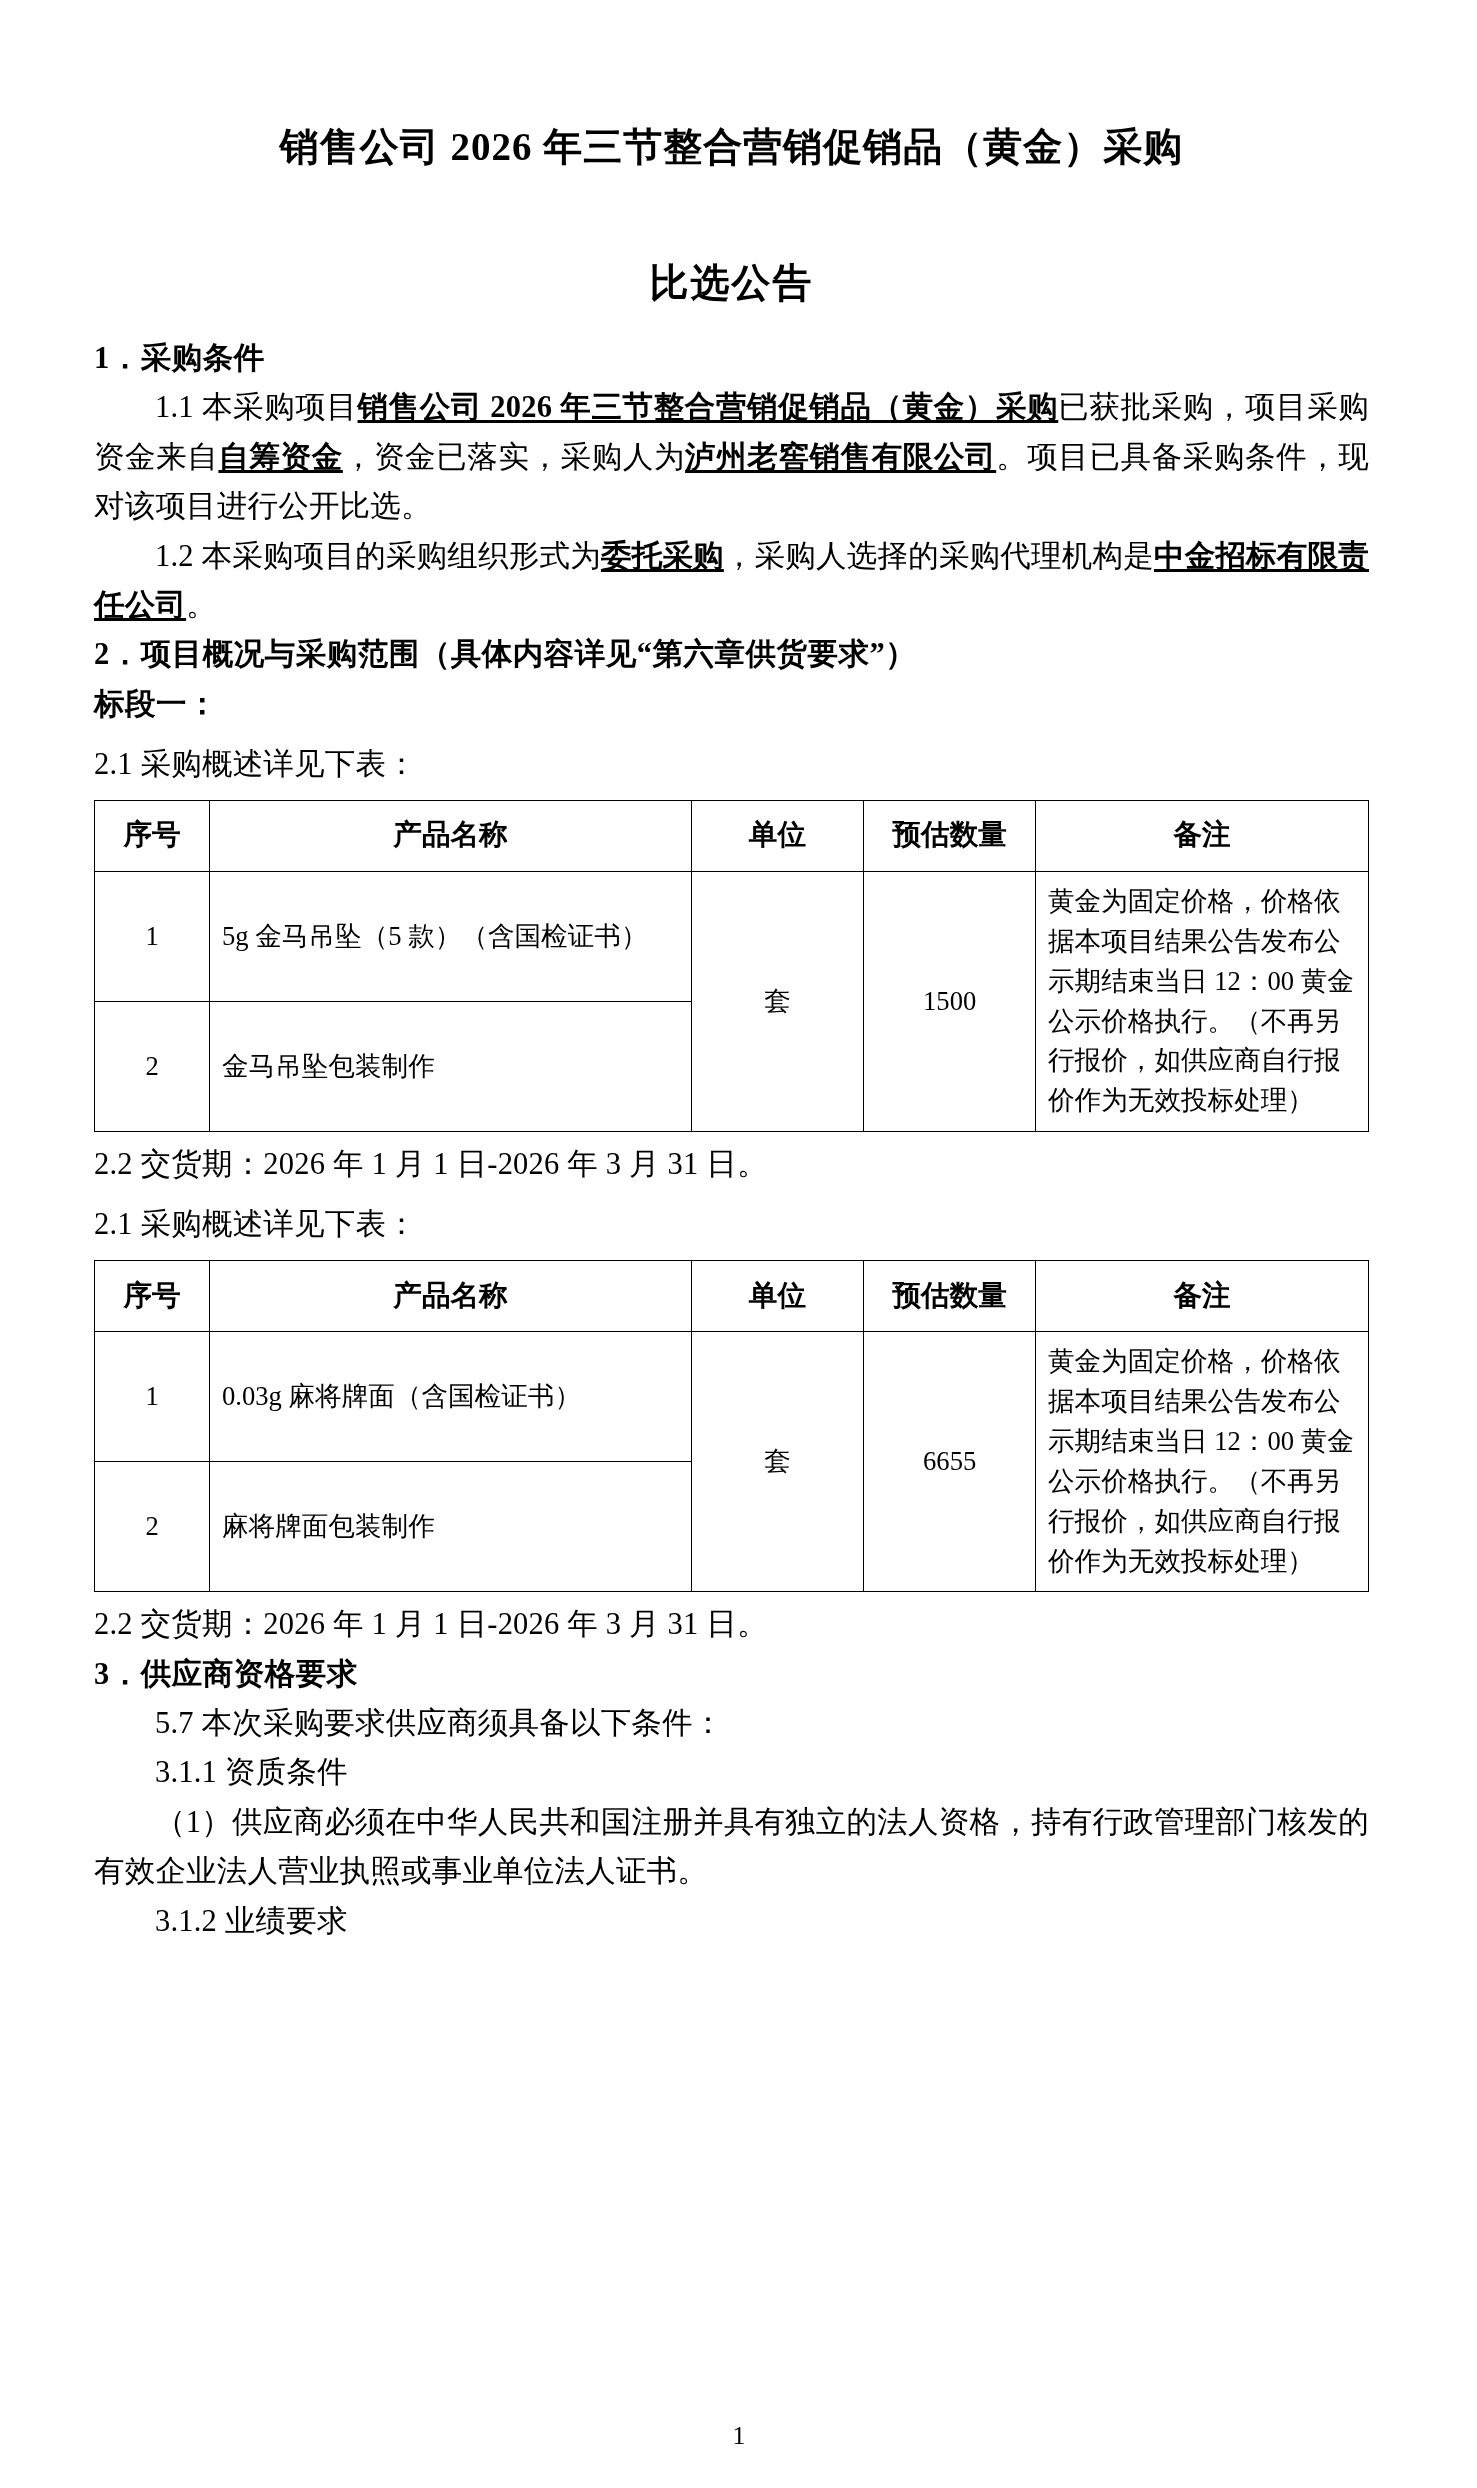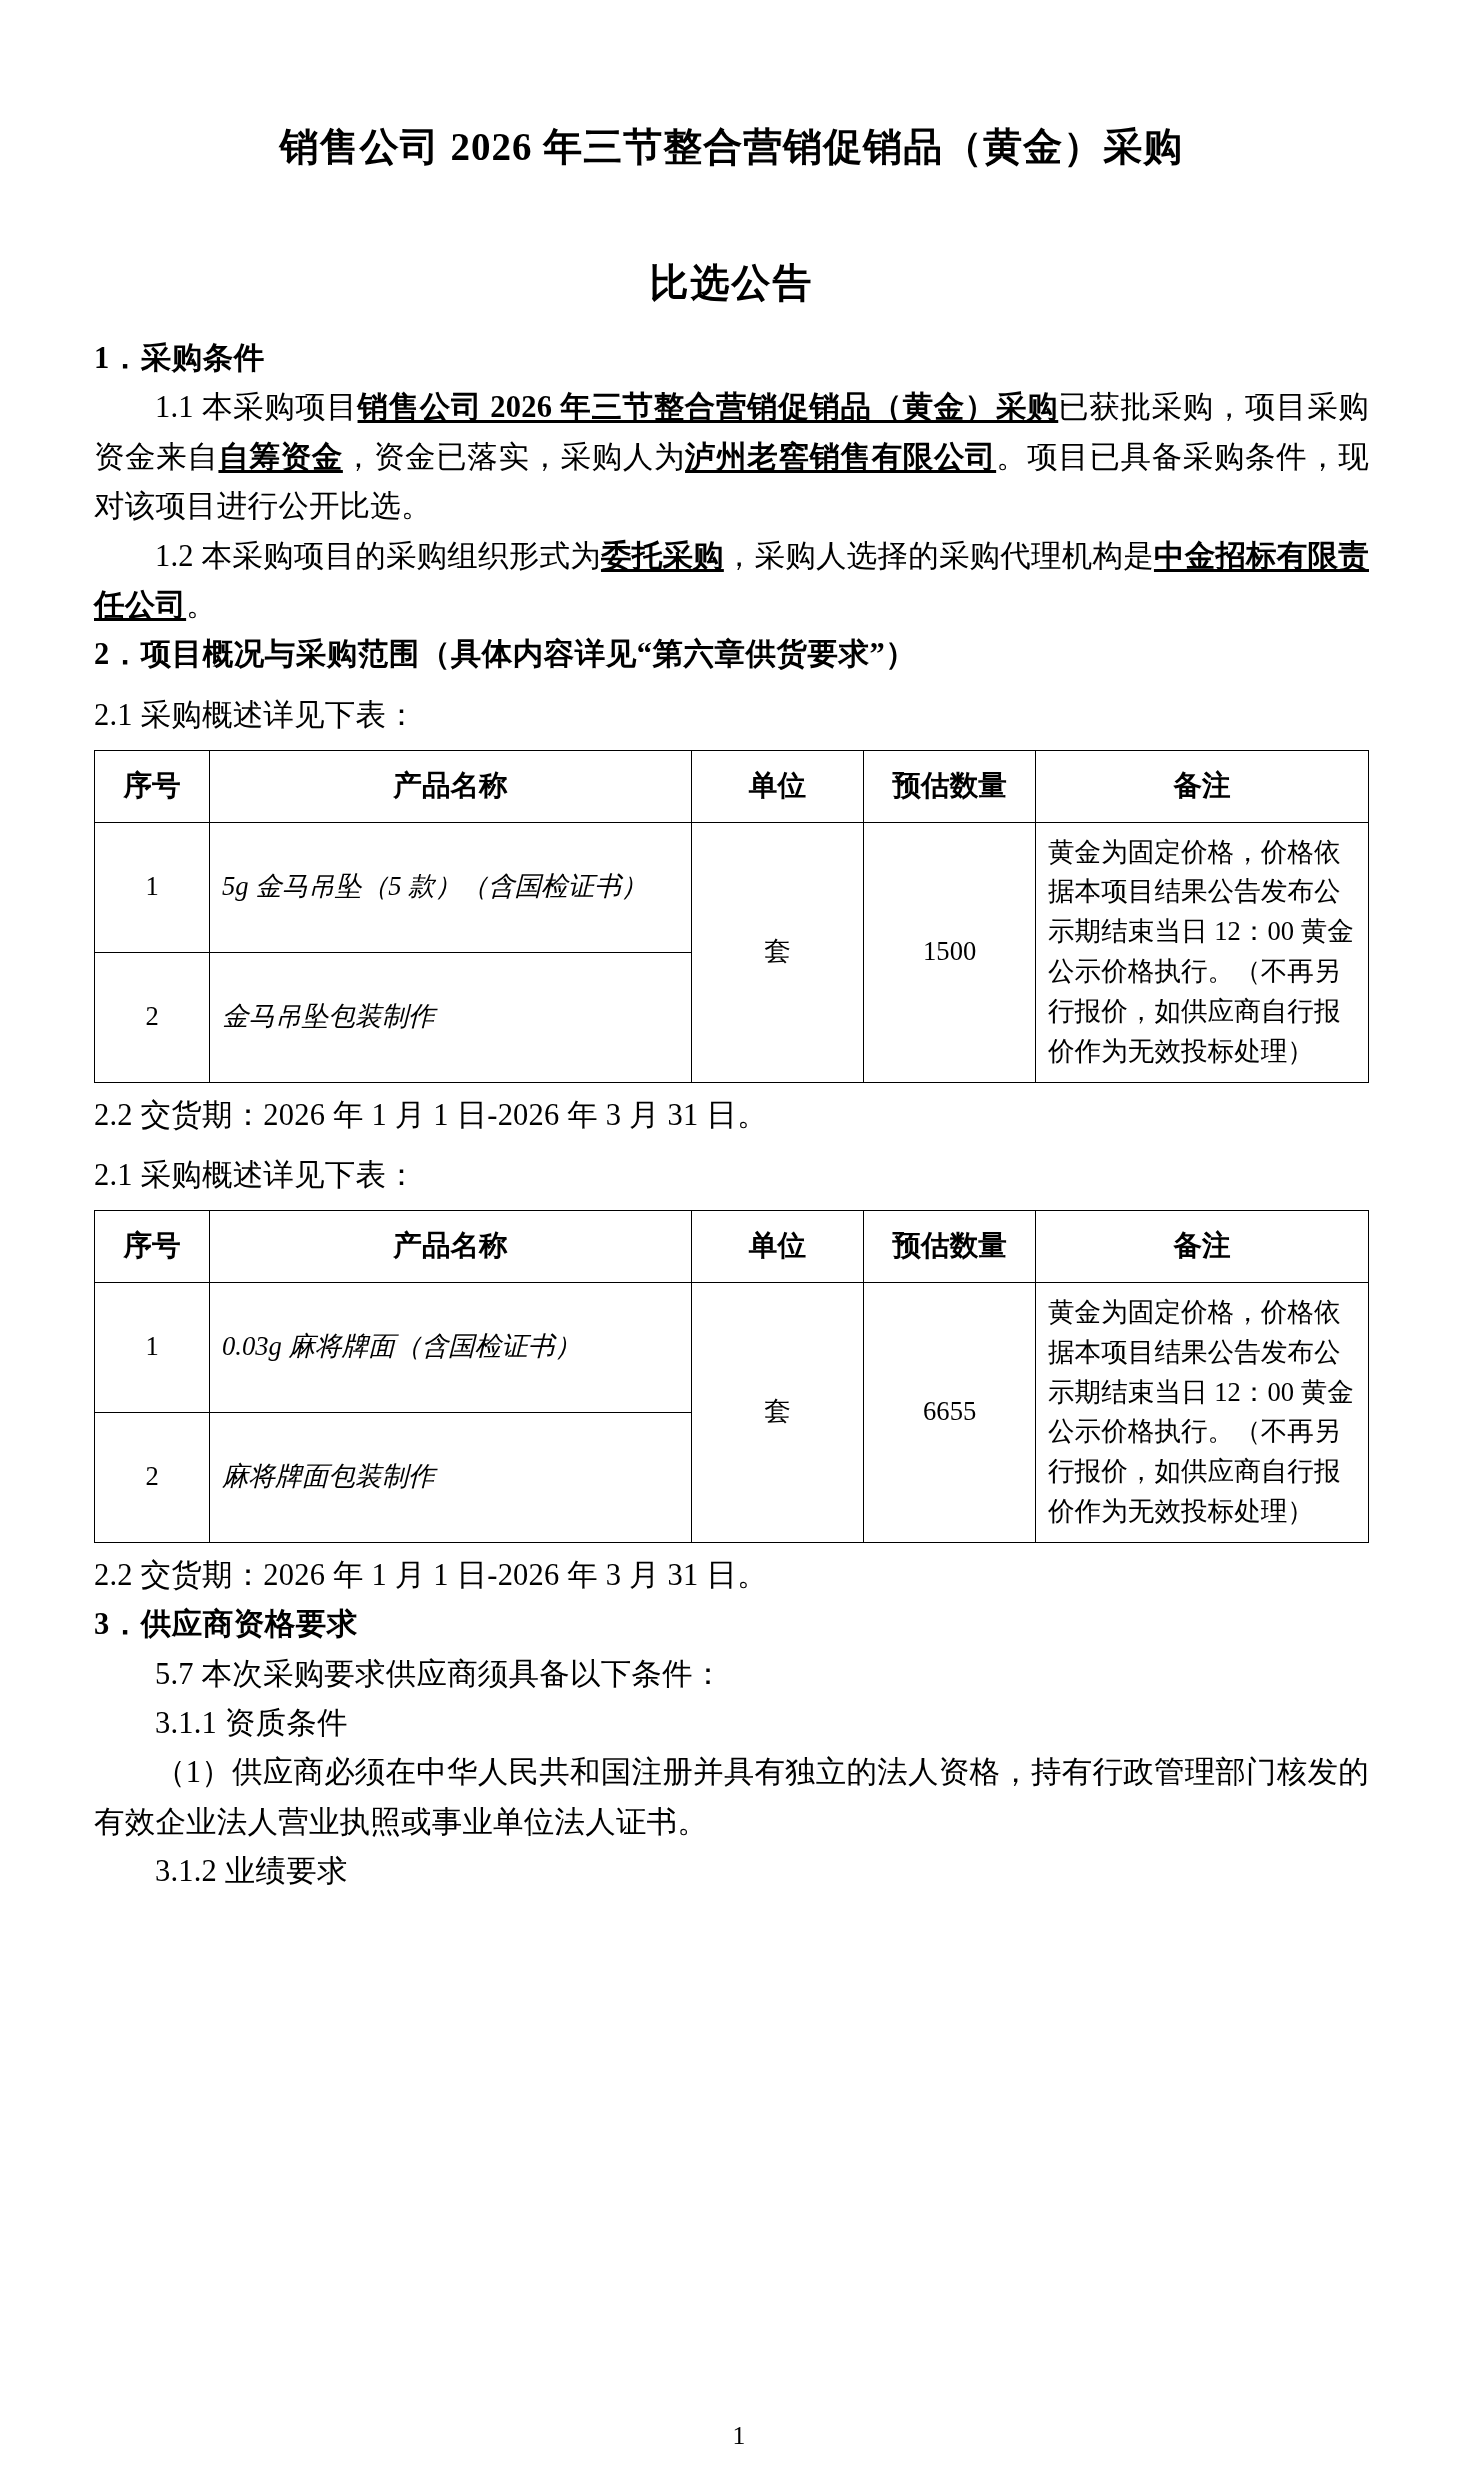--- a/index.html
+++ b/index.html
@@ -88,21 +88,20 @@
     font-size: 28.6px;
     padding: 13.8px 7.9px;
   }
   td.c-idx {
     text-align: center;
     width: 99px;
   }
   td.c-name {
     text-align: left;
     padding-left: 19.7px;
-    font-style: italic;
   }
   td.c-unit, td.c-qty {
     text-align: center;
   }
   td.c-note {
     text-align: left;
     vertical-align: top;
     padding: 11.8px 13.8px;
     line-height: 1.58;
   }
@@ -136,20 +135,21 @@
   <div class="block-top-gap">
     <p class="section-heading">1．采购条件</p>
 
     <p class="para indent"><span>1.1 本采购项目</span><span class="ub">销售公司 2026 年三节整合营销促销品（黄金）采购</span><span>已获批采购，项目采购资金来自</span><span class="ub">自筹资金</span><span>，资金已落实，采购人为</span><span class="ub">泸州老窖销售有限公司</span><span>。项目已具备采购条件，现对该项目进行公开比选。</span></p>
 
     <p class="para indent"><span>1.2 本采购项目的采购组织形式为</span><span class="ub">委托采购</span><span>，采购人选择的采购代理机构是</span><span class="ub">中金招标有限责任公司</span><span>。</span></p>
   </div>
 
   <div>
     <p class="section-heading">2．项目概况与采购范围（具体内容详见“第六章供货要求”）</p>
+    <p class="section-heading">标段一：</p>
     <p class="para small-gap">2.1 采购概述详见下表：</p>
 
     <table class="proc-table">
       <colgroup>
         <col class="w-idx">
           <col class="w-name">
           <col class="w-unit">
           <col class="w-qty">
           <col class="w-note">
       </colgroup>

